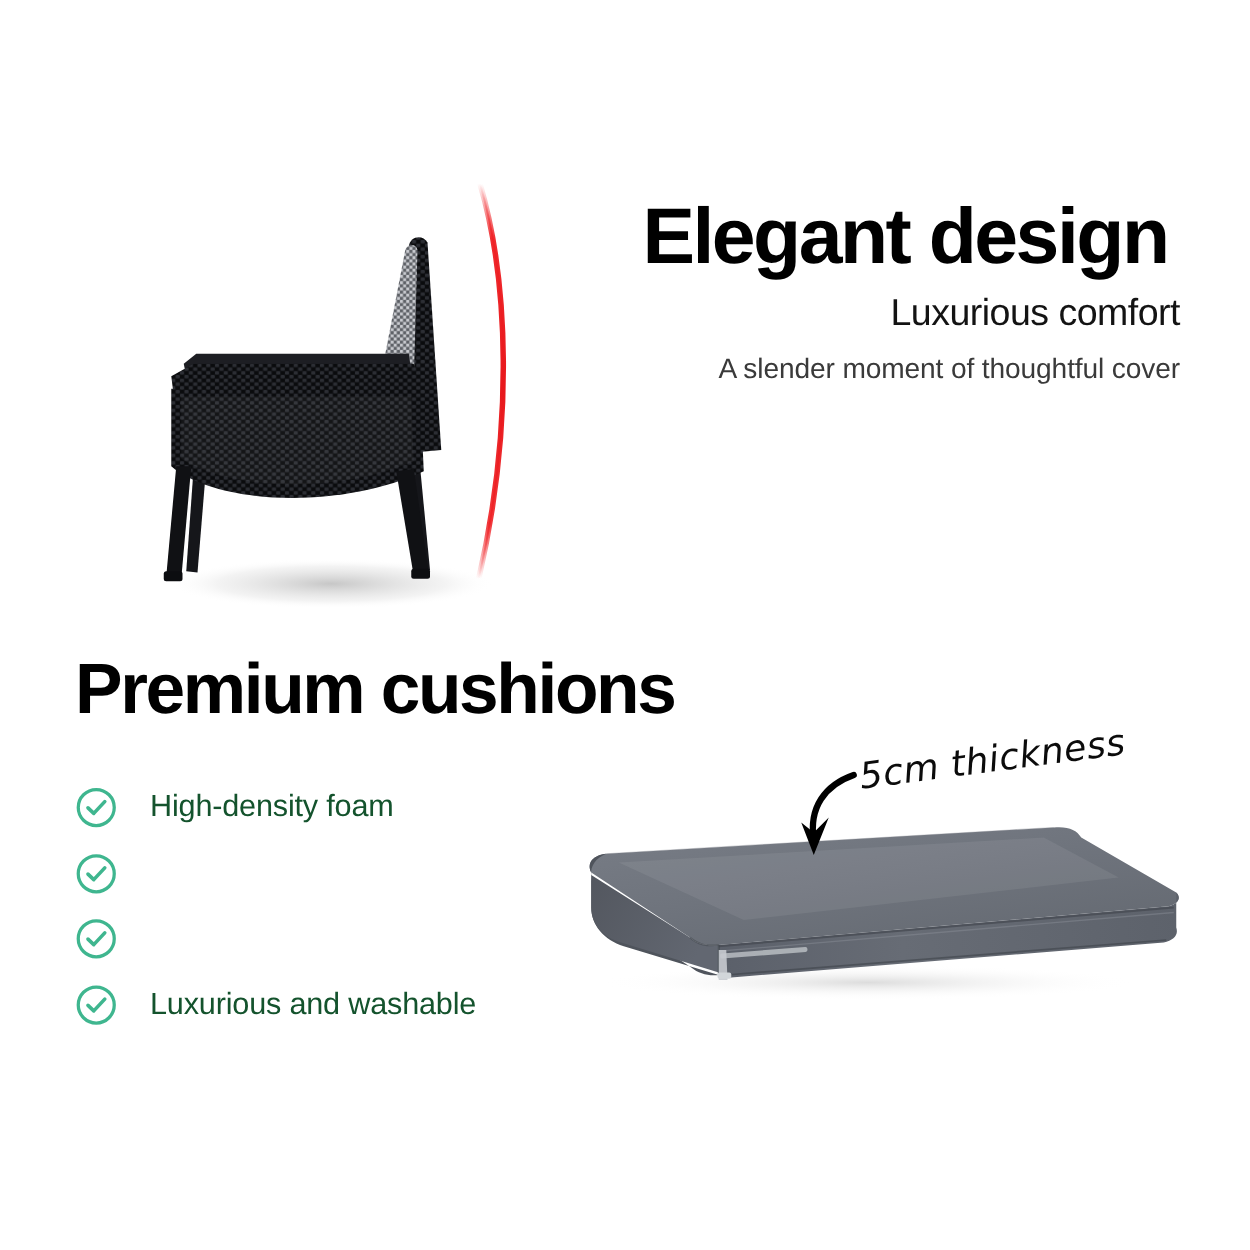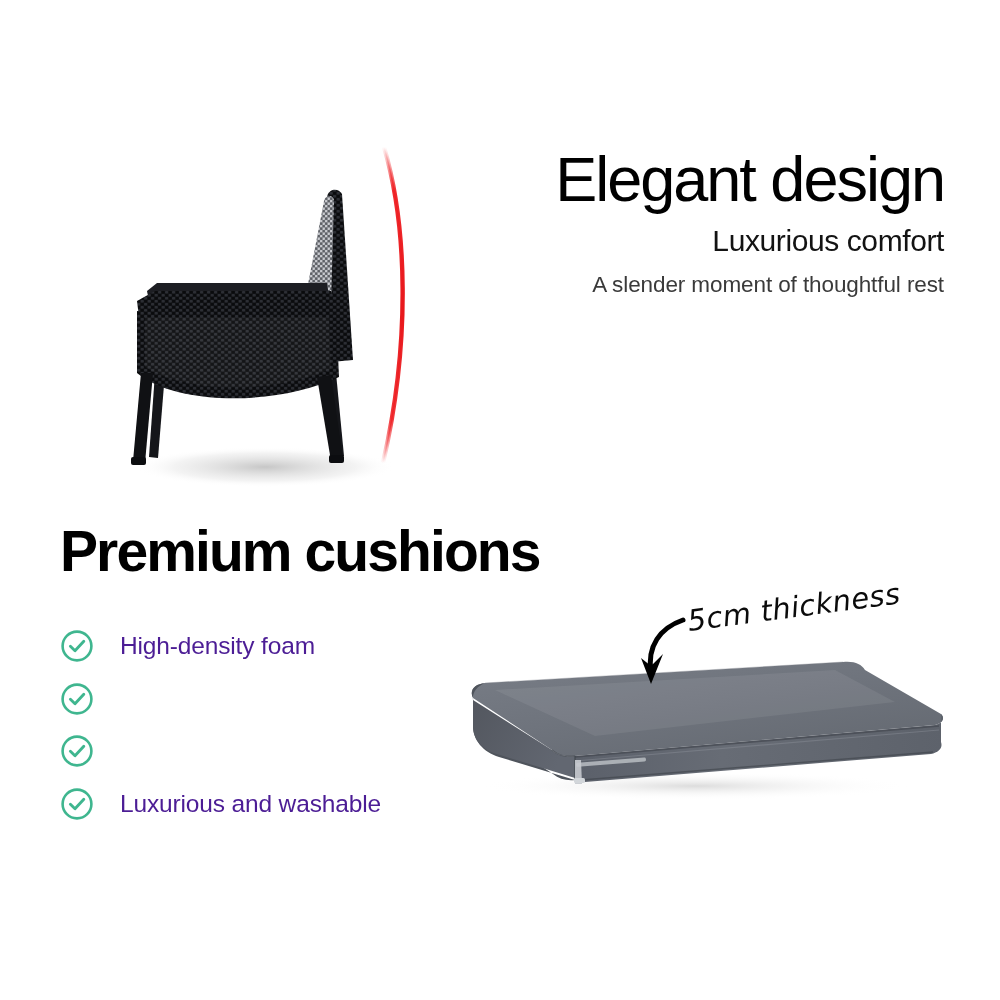--- a/index.html
+++ b/index.html
@@ -30,25 +30,25 @@
   
   #hero-text {
     position: absolute;
     right: 56px;
     top: 148px;
     width: 470px;
     text-align: right;
   }
   #hero-title {
     font-size: 63px;
-    font-weight: 400;
+    font-weight: 700;
     letter-spacing: -2.0px;
     line-height: 1.0;
     color: #000000;
-    margin: 0;
+    margin: 10px;
     white-space: nowrap;
   }
   #hero-subtitle {
     font-size: 30px;
     font-weight: 400;
     color: #131313;
     letter-spacing: -0.4px;
     margin: 14px 0 0 0;
     line-height: 1.05;
   }
@@ -92,21 +92,21 @@
   .feature-check {
     flex: 0 0 34px;
     width: 34px;
     height: 34px;
     display: block;
   }
   .feature-label {
     margin-left: 26px;
     font-size: 24.5px;
     font-weight: 400;
-    color: #4c1d95;
+    color: #14532d;
     letter-spacing: -0.15px;
     white-space: nowrap;
   }
 
   
   #cushion-photo {
     position: absolute;
     left: 425px;
     top: 590px;
     width: 545px;
@@ -199,21 +199,21 @@
       <rect x="234" y="350" width="15" height="8" rx="2" fill="#0c0d10"></rect>
 
       <path d="M289 42 C 312 120 316 236 288 358" fill="none" stroke="url(#redFade)" stroke-width="4.4" stroke-linecap="round"></path>
       <path d="M289 42 C 312 120 316 236 288 358" fill="none" stroke="url(#redFade)" stroke-width="1.6" stroke-linecap="round" opacity="0.85"></path>
     </svg>
   </div>
 
   <div id="hero-text">
     <h1 id="hero-title">Elegant design</h1>
     <p id="hero-subtitle">Luxurious comfort</p>
-    <p id="hero-tagline">A slender moment of thoughtful rest</p>
+    <p id="hero-tagline">A slender moment of thoughtful cover</p>
   </div>
 
   <h2 id="features-title">Premium cushions</h2>
 
   <ul id="feature-list">
     <li class="feature-item">
       <svg class="feature-check" viewBox="0 0 34 34">
         <circle cx="17" cy="17" r="14.4" fill="none" stroke="#3fb68f" stroke-width="2.6"></circle>
         <path d="M10.4 17.3 L15 21.7 L23.8 12.3" fill="none" stroke="#3fb68f" stroke-width="2.9" stroke-linecap="round" stroke-linejoin="round"></path>
       </svg>

